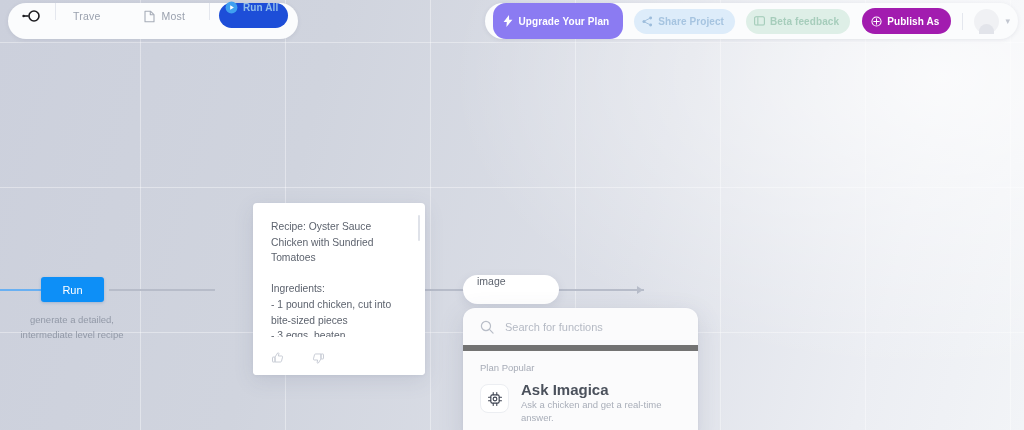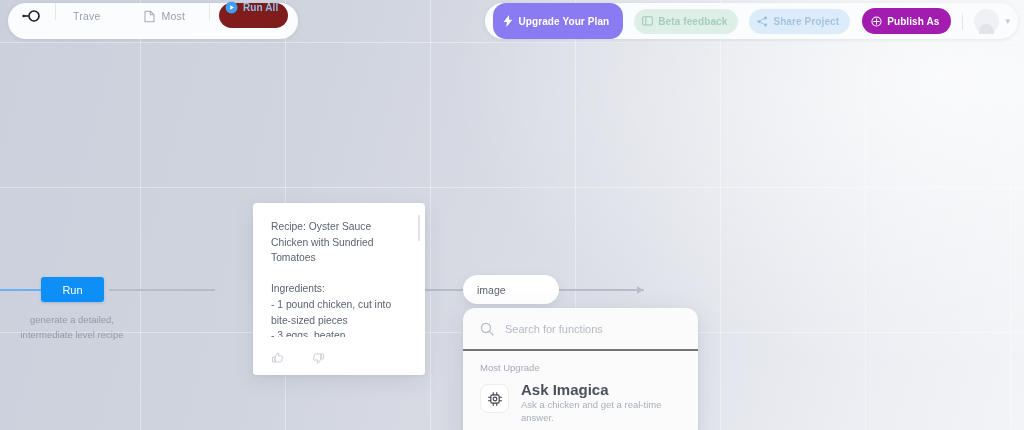--- a/index.html
+++ b/index.html
@@ -67,21 +67,21 @@
     display: flex; align-items: center; justify-content: center;
     cursor: pointer;
   }
   .pill {
     display: flex; align-items: center; gap: 5px;
     height: 25px; padding: 0 11px;
     border-radius: 13px;
     font-size: 10px; font-weight: 600; letter-spacing: .1px;
     white-space: nowrap; cursor: pointer;
   }
-  .pill-runall { background: #7f1d1d; color: #8fbdea; padding: 0 10px 16px 6px; }
+  .pill-runall { background: #1d4ed8; color: #8fbdea; padding: 0 10px 16px 6px; }
   .pill-upgrade { background: #8b7bf2; color: #ffffff; height: 36px; padding: 0 14px 0 10px; border-radius: 13px; }
   .pill-beta { background: #deefe7; color: #a6cdbb; padding: 0 11px 0 8px; }
   .pill-share { background: #ddecfa; color: #a6c4e0; padding: 0 11px 0 8px; }
   .pill-publish { background: #a21caf; color: #ffffff; height: 26px; padding: 0 12px 0 9px; }
   .avatar {
     width: 25px; height: 25px; border-radius: 50%;
     background: #f0f1f4;
     display: flex; align-items: flex-end; justify-content: center;
     overflow: hidden; margin-left: 8px; cursor: pointer;
   }
@@ -149,21 +149,21 @@
     display: flex; gap: 26px; align-items: center;
   }
   .fb-icon { cursor: pointer; line-height: 0; }
 
   
   .image-node {
     position: absolute; left: 463px; top: 275px;
     width: 96px; height: 29px; border-radius: 15px;
     background: #ffffff;
     box-shadow: 0 3px 10px rgba(85,95,125,0.13);
-    display: flex; align-items: center;
+    display: flex; align-items: flex-start;
     padding-left: 14px;
     font-size: 10.5px; color: #5d636e;
     z-index: 14; cursor: pointer;
   }
 
   
   .output-card { left: 644px; top: 203px; width: 170px; height: 168px; }
   .output-text {
     padding: 27px 0 0 16px;
     font-size: 10.3px; color: #a8adb8;
@@ -174,21 +174,21 @@
     position: absolute; left: 463px; top: 308px;
     width: 235px; height: 140px;
     background: #fbfbfc;
     border-radius: 12px;
     box-shadow: 0 8px 26px rgba(80,90,120,0.16), 0 1px 3px rgba(80,90,120,0.08);
     z-index: 20; overflow: hidden;
   }
   .fn-search {
     height: 43px; display: flex; align-items: center; gap: 11px;
     padding: 0 17px;
-    border-bottom: 2px solid #737373;
+    border-bottom: 6px solid #737373;
   }
   .fn-search-input {
     border: none; outline: none; background: transparent;
     font-family: "Liberation Sans", sans-serif;
     font-size: 11px; color: #6d737e; width: 170px;
   }
   .fn-search-input::placeholder { color: #b5bac4; }
   .fn-section-label {
     padding: 11px 17px 3px 17px;
     font-size: 9.5px; color: #a7acb7;
@@ -251,40 +251,40 @@
 
     <div class="tb-right">
       <div class="pill pill-upgrade">
         <span style="line-height:0">
           <svg width="10" height="12" viewBox="0 0 10 12">
               <path d="M6 0L0.6 6.9h3.2L3.4 12 9.4 4.8H6.1z" fill="#ffffff"></path>
             </svg>
         </span>
         <span>Upgrade Your Plan</span>
       </div>
-      <div class="pill pill-beta" style="margin-left:11px">
-        <span style="line-height:0">
-          <svg width="11" height="11" viewBox="0 0 12 12" fill="none">
-            <rect x="0.7" y="0.9" width="10.6" height="9" rx="1.5" stroke="#9ec9b5" stroke-width="1.1"></rect>
-            <line x1="4.2" y1="1.4" x2="4.2" y2="9.5" stroke="#9ec9b5" stroke-width="1.1"></line>
-          </svg>
-        </span>
-        <span>Beta feedback</span>
-      </div>
       <div class="pill pill-share" style="margin-left:11px">
         <span style="line-height:0">
           <svg width="11" height="11" viewBox="0 0 12 12" fill="none">
             <circle cx="9.4" cy="2.1" r="1.6" fill="#9cbcdb"></circle>
             <circle cx="9.4" cy="9.9" r="1.6" fill="#9cbcdb"></circle>
             <circle cx="2.2" cy="6" r="1.7" fill="#9cbcdb"></circle>
             <line x1="3.4" y1="5.1" x2="8.4" y2="2.6" stroke="#9cbcdb" stroke-width="1"></line>
             <line x1="3.4" y1="6.9" x2="8.4" y2="9.3" stroke="#9cbcdb" stroke-width="1"></line>
           </svg>
         </span>
         <span>Share Project</span>
+      </div>
+      <div class="pill pill-beta" style="margin-left:11px">
+        <span style="line-height:0">
+          <svg width="11" height="11" viewBox="0 0 12 12" fill="none">
+            <rect x="0.7" y="0.9" width="10.6" height="9" rx="1.5" stroke="#9ec9b5" stroke-width="1.1"></rect>
+            <line x1="4.2" y1="1.4" x2="4.2" y2="9.5" stroke="#9ec9b5" stroke-width="1.1"></line>
+          </svg>
+        </span>
+        <span>Beta feedback</span>
       </div>
       <div class="pill pill-publish" style="margin-left:12px">
         <span style="line-height:0">
           <svg width="11" height="11" viewBox="0 0 12 12" fill="none">
             <circle cx="6" cy="6" r="5" stroke="#ffffff" stroke-width="1.1"></circle>
             <line x1="6" y1="2.6" x2="6" y2="9.4" stroke="#ffffff" stroke-width="1.1"></line>
             <line x1="2.6" y1="6" x2="9.4" y2="6" stroke="#ffffff" stroke-width="1.1"></line>
           </svg>
         </span>
         <span>Publish As</span>
@@ -346,21 +346,21 @@
   <div class="fn-popup">
     <div class="fn-search">
       <span style="line-height:0">
         <svg width="14" height="14" viewBox="0 0 15 15" fill="none">
           <circle cx="6.4" cy="6.4" r="4.9" stroke="#b9bec8" stroke-width="1.3"></circle>
           <line x1="10.1" y1="10.1" x2="14" y2="14" stroke="#b9bec8" stroke-width="1.3" stroke-linecap="round"></line>
         </svg>
       </span>
       <input class="fn-search-input" type="text" placeholder="Search for functions" style="">
     </div>
-    <div class="fn-section-label">Most Upgrade</div>
+    <div class="fn-section-label">Plan Popular</div>
     <div class="fn-item">
       <div class="fn-item-icon">
         <svg width="16" height="16" viewBox="0 0 18 18" fill="none">
           <rect x="4.3" y="4.3" width="9.4" height="9.4" rx="1.8" stroke="#3c4250" stroke-width="1.3"></rect>
           <circle cx="9" cy="9" r="2.1" stroke="#3c4250" stroke-width="1.3"></circle>
           <path d="M7 1.7v2.4M11 1.7v2.4M7 13.9v2.4M11 13.9v2.4M1.7 7h2.4M1.7 11h2.4M13.9 7h2.4M13.9 11h2.4" stroke="#3c4250" stroke-width="1.2" stroke-linecap="round"></path>
         </svg>
       </div>
       <div>
         <div class="fn-item-title">Ask Imagica</div>

